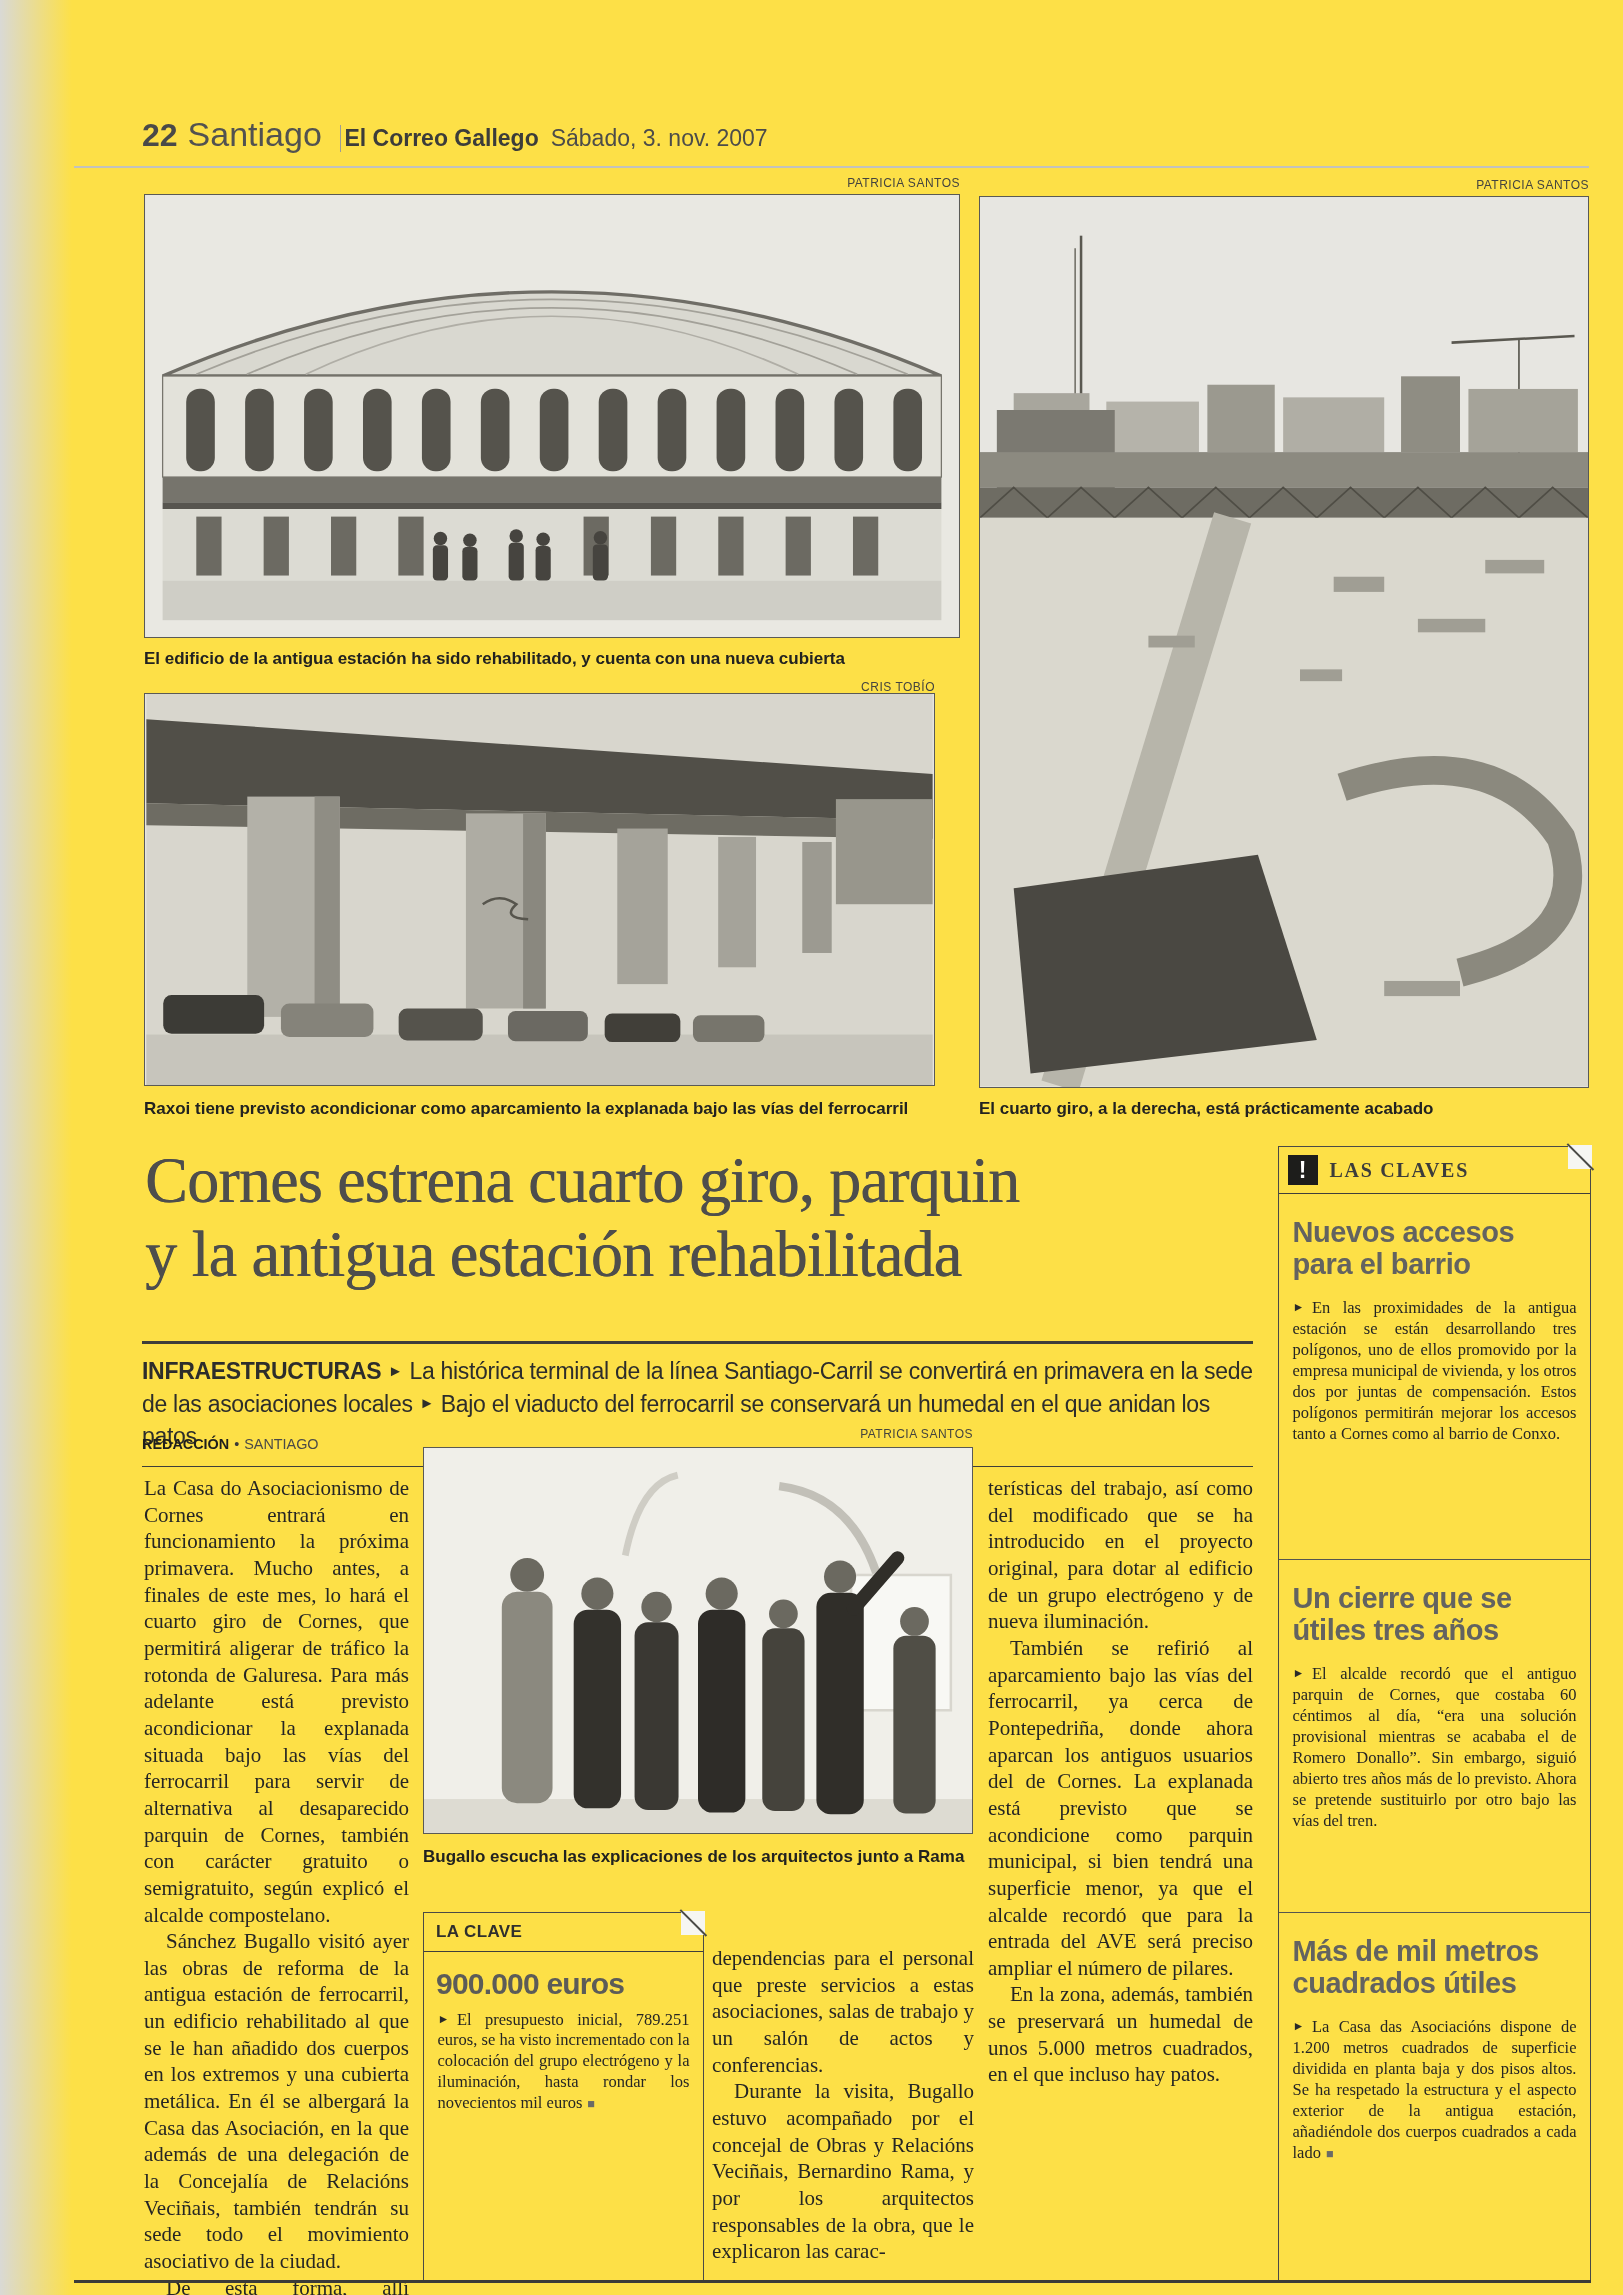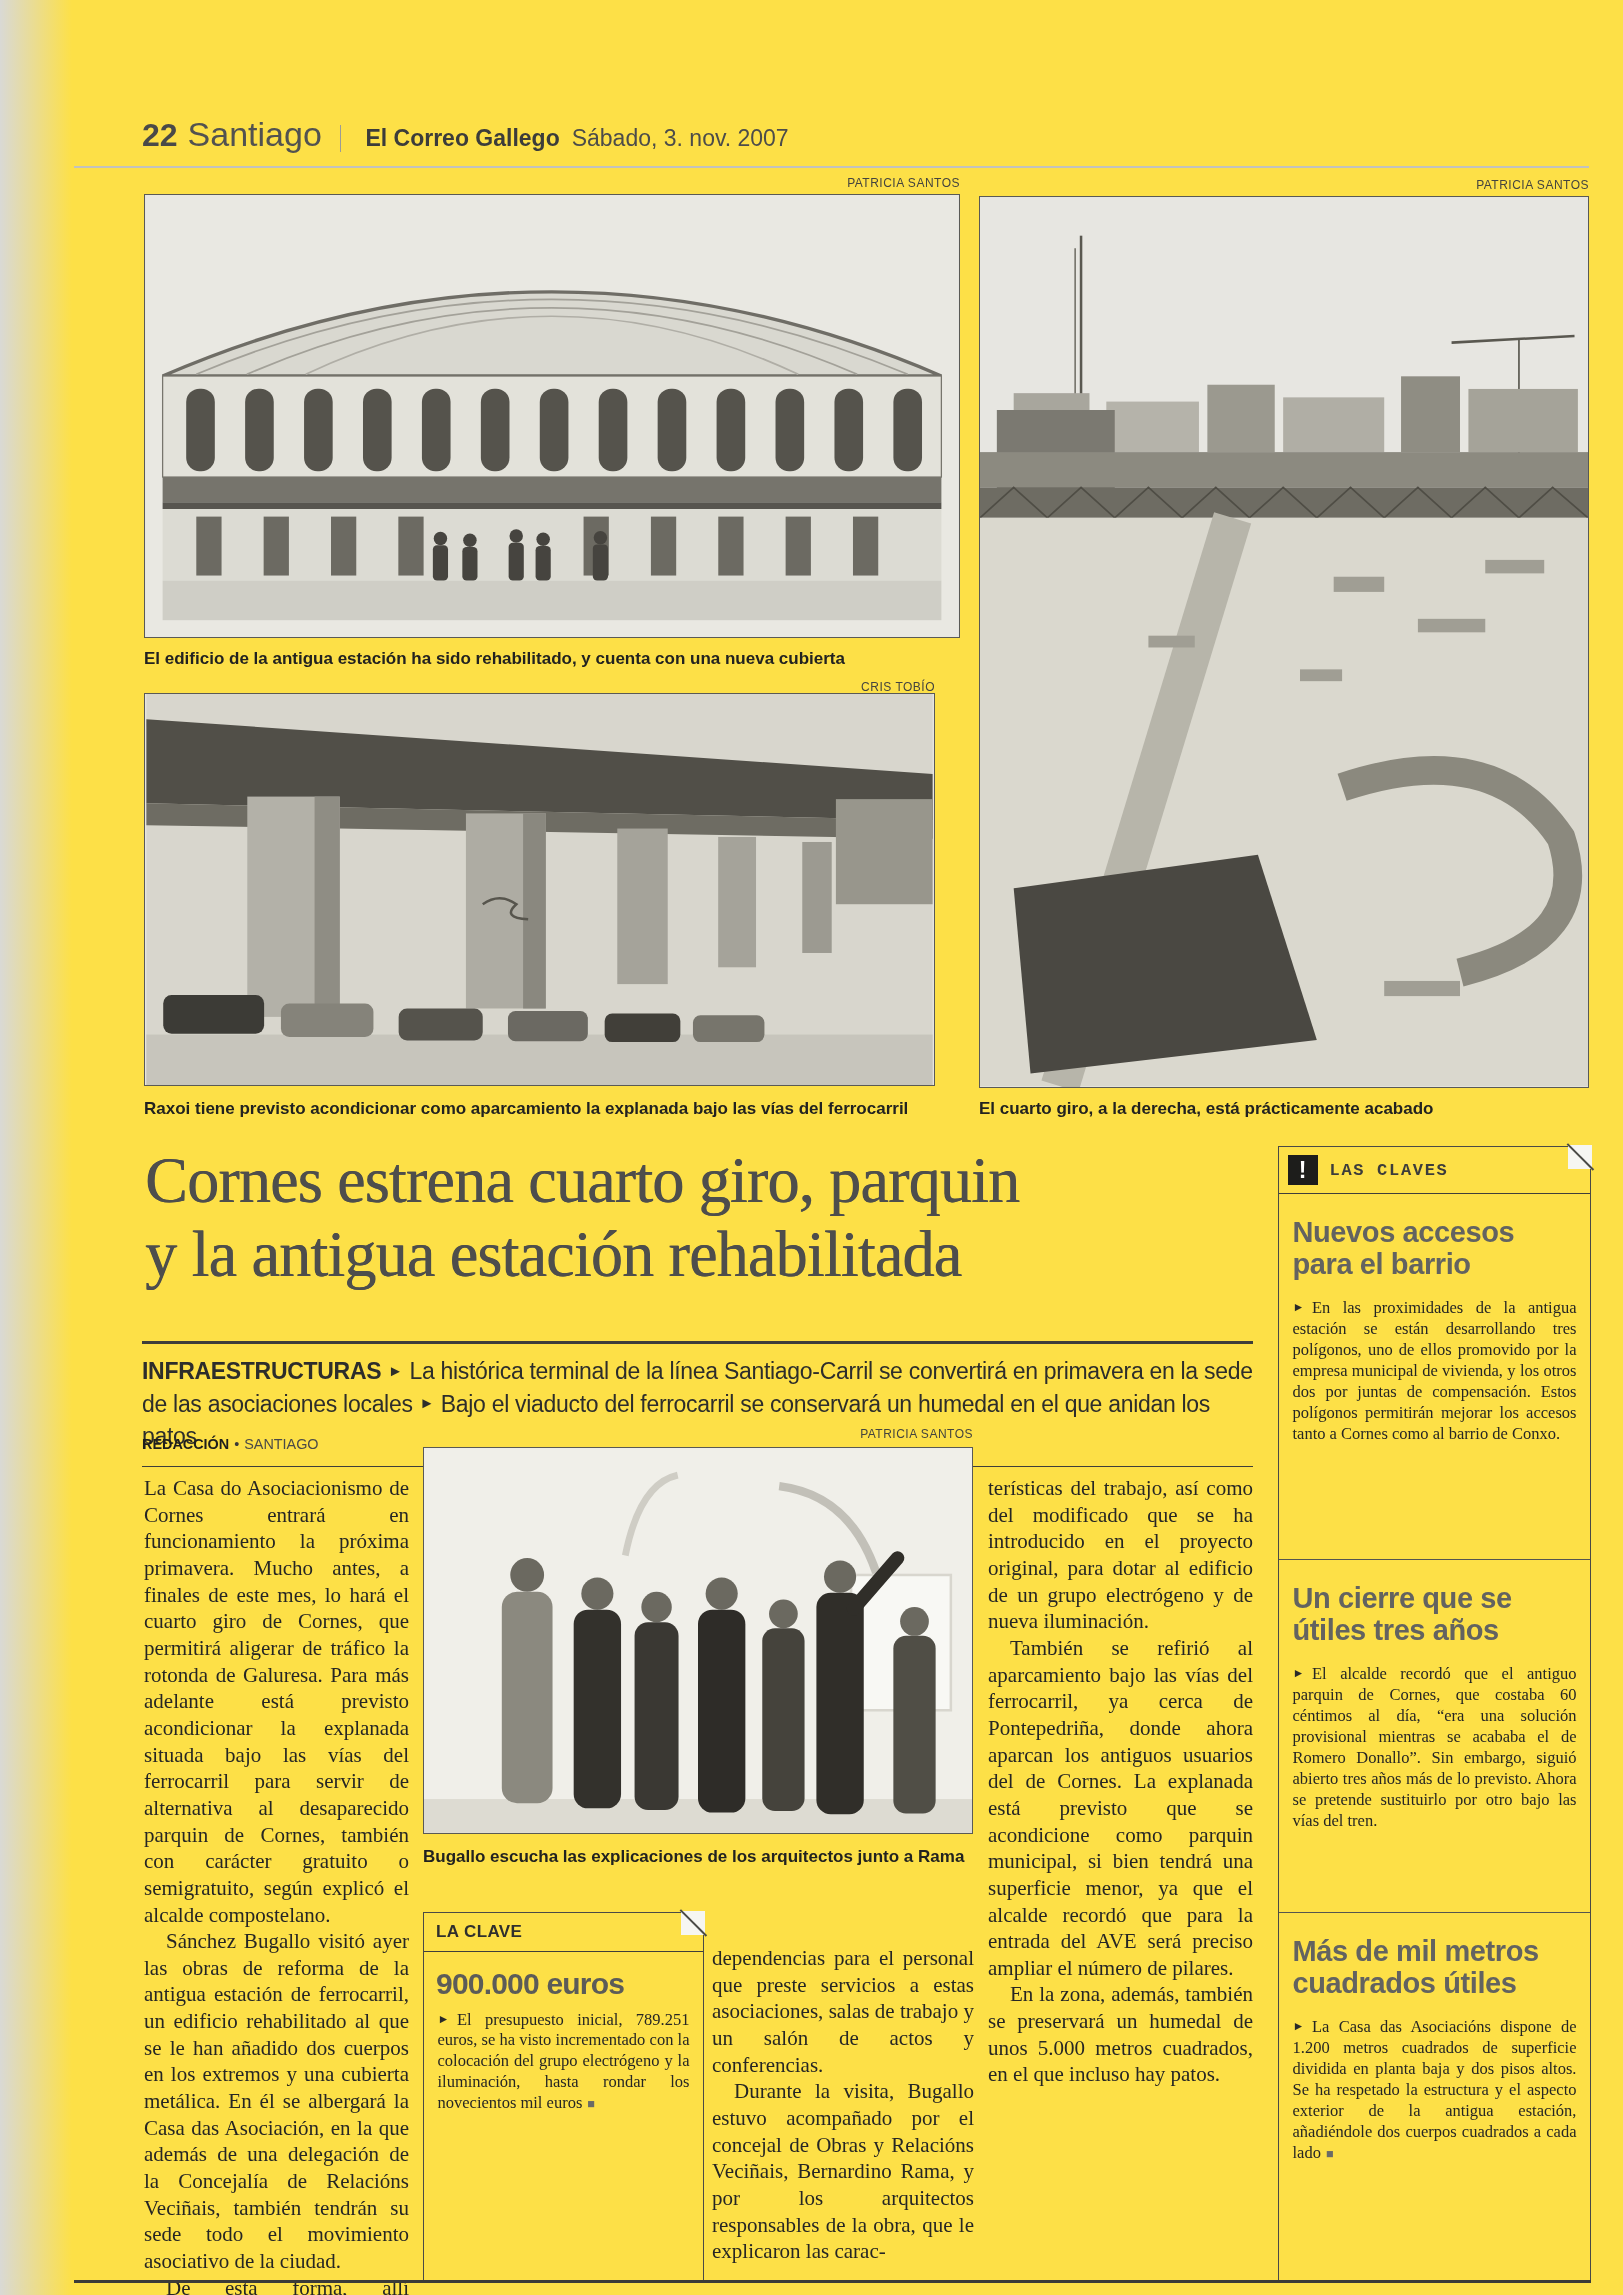--- a/index.html
+++ b/index.html
@@ -9,21 +9,21 @@
     font-family:"Liberation Serif",serif;color:#2a2a28;
   }
   .page::before{
     content:'';position:absolute;left:0;top:0;width:72px;height:100%;
     background:linear-gradient(90deg,#d9d9d5,rgba(246,246,242,0));pointer-events:none;
   }
   
   .header{position:absolute;left:142px;top:115px;display:flex;align-items:baseline;}
   .h-num{font-family:"Liberation Sans",sans-serif;font-weight:700;font-size:32px;color:#4a4a48;}
   .h-section{font-family:"Liberation Sans",sans-serif;font-size:34px;color:#525250;margin-left:10px;}
-  .h-group{display:flex;align-items:baseline;border-left:1.7px solid #9b9b97;margin-left:18.6px;padding-left:24px;}
+  .h-group{display:flex;align-items:baseline;border-left:1.7px solid #9b9b97;margin-left:18.6px;padding-left:3px;}
   .h-paper{font-family:"Liberation Sans",sans-serif;font-weight:700;font-size:23px;color:#3c3c3a;}
   .h-date{font-family:"Liberation Sans",sans-serif;font-size:23px;color:#4c4c4a;margin-left:12px;}
   .header-rule{position:absolute;left:74px;top:166px;width:1515px;height:1.7px;background:#c2c2be;}
   
   .photo{position:absolute;border:1.7px solid #5a5a55;background:#e6e5df;box-sizing:border-box;}
   .photo svg{display:block;width:100%;height:100%;}
   .credit{
     position:absolute;font-family:"Liberation Sans",sans-serif;font-size:12px;
     color:#44443f;letter-spacing:0.5px;text-align:right;
   }
@@ -84,21 +84,21 @@
   }
   .lc-header{
     position:relative;height:47px;border-bottom:1.7px solid #3f3f3b;
     display:flex;align-items:center;gap:12px;padding:0 8.5px;box-sizing:border-box;
   }
   .bang{
     width:30px;height:30px;background:#1d1d1b;color:#fff;
     font-family:"Liberation Sans",sans-serif;font-weight:700;font-size:23px;
     display:flex;align-items:center;justify-content:center;flex:0 0 auto;
   }
-  .lc-label{font-family:Liberation Mono, monospace;font-weight:700;font-size:17px;color:#3d3d3b;letter-spacing:1.7px;}
+  .lc-label{font-family:Liberation Serif, serif;font-weight:700;font-size:20px;color:#3d3d3b;letter-spacing:1.7px;}
   .sb-section{padding:18.6px 13.5px 8.5px;box-sizing:border-box;}
   .sb-section.divided{border-top:1.7px solid #55554f;}
   .sb-s1{height:365px;} .sb-s2{height:353px;}
   .sb-title{
     font-family:"Liberation Sans",sans-serif;font-weight:700;font-size:29px;line-height:1.12;
     color:#636360;margin:3.4px 0 17px;letter-spacing:-0.4px;
   }
   .sb-text{font-size:16.5px;line-height:1.27;text-align:justify;color:#262624;}
   .bottom-rule{position:absolute;left:74px;top:2280px;width:1517px;height:2.5px;background:#3c3c38;}
 </style>

